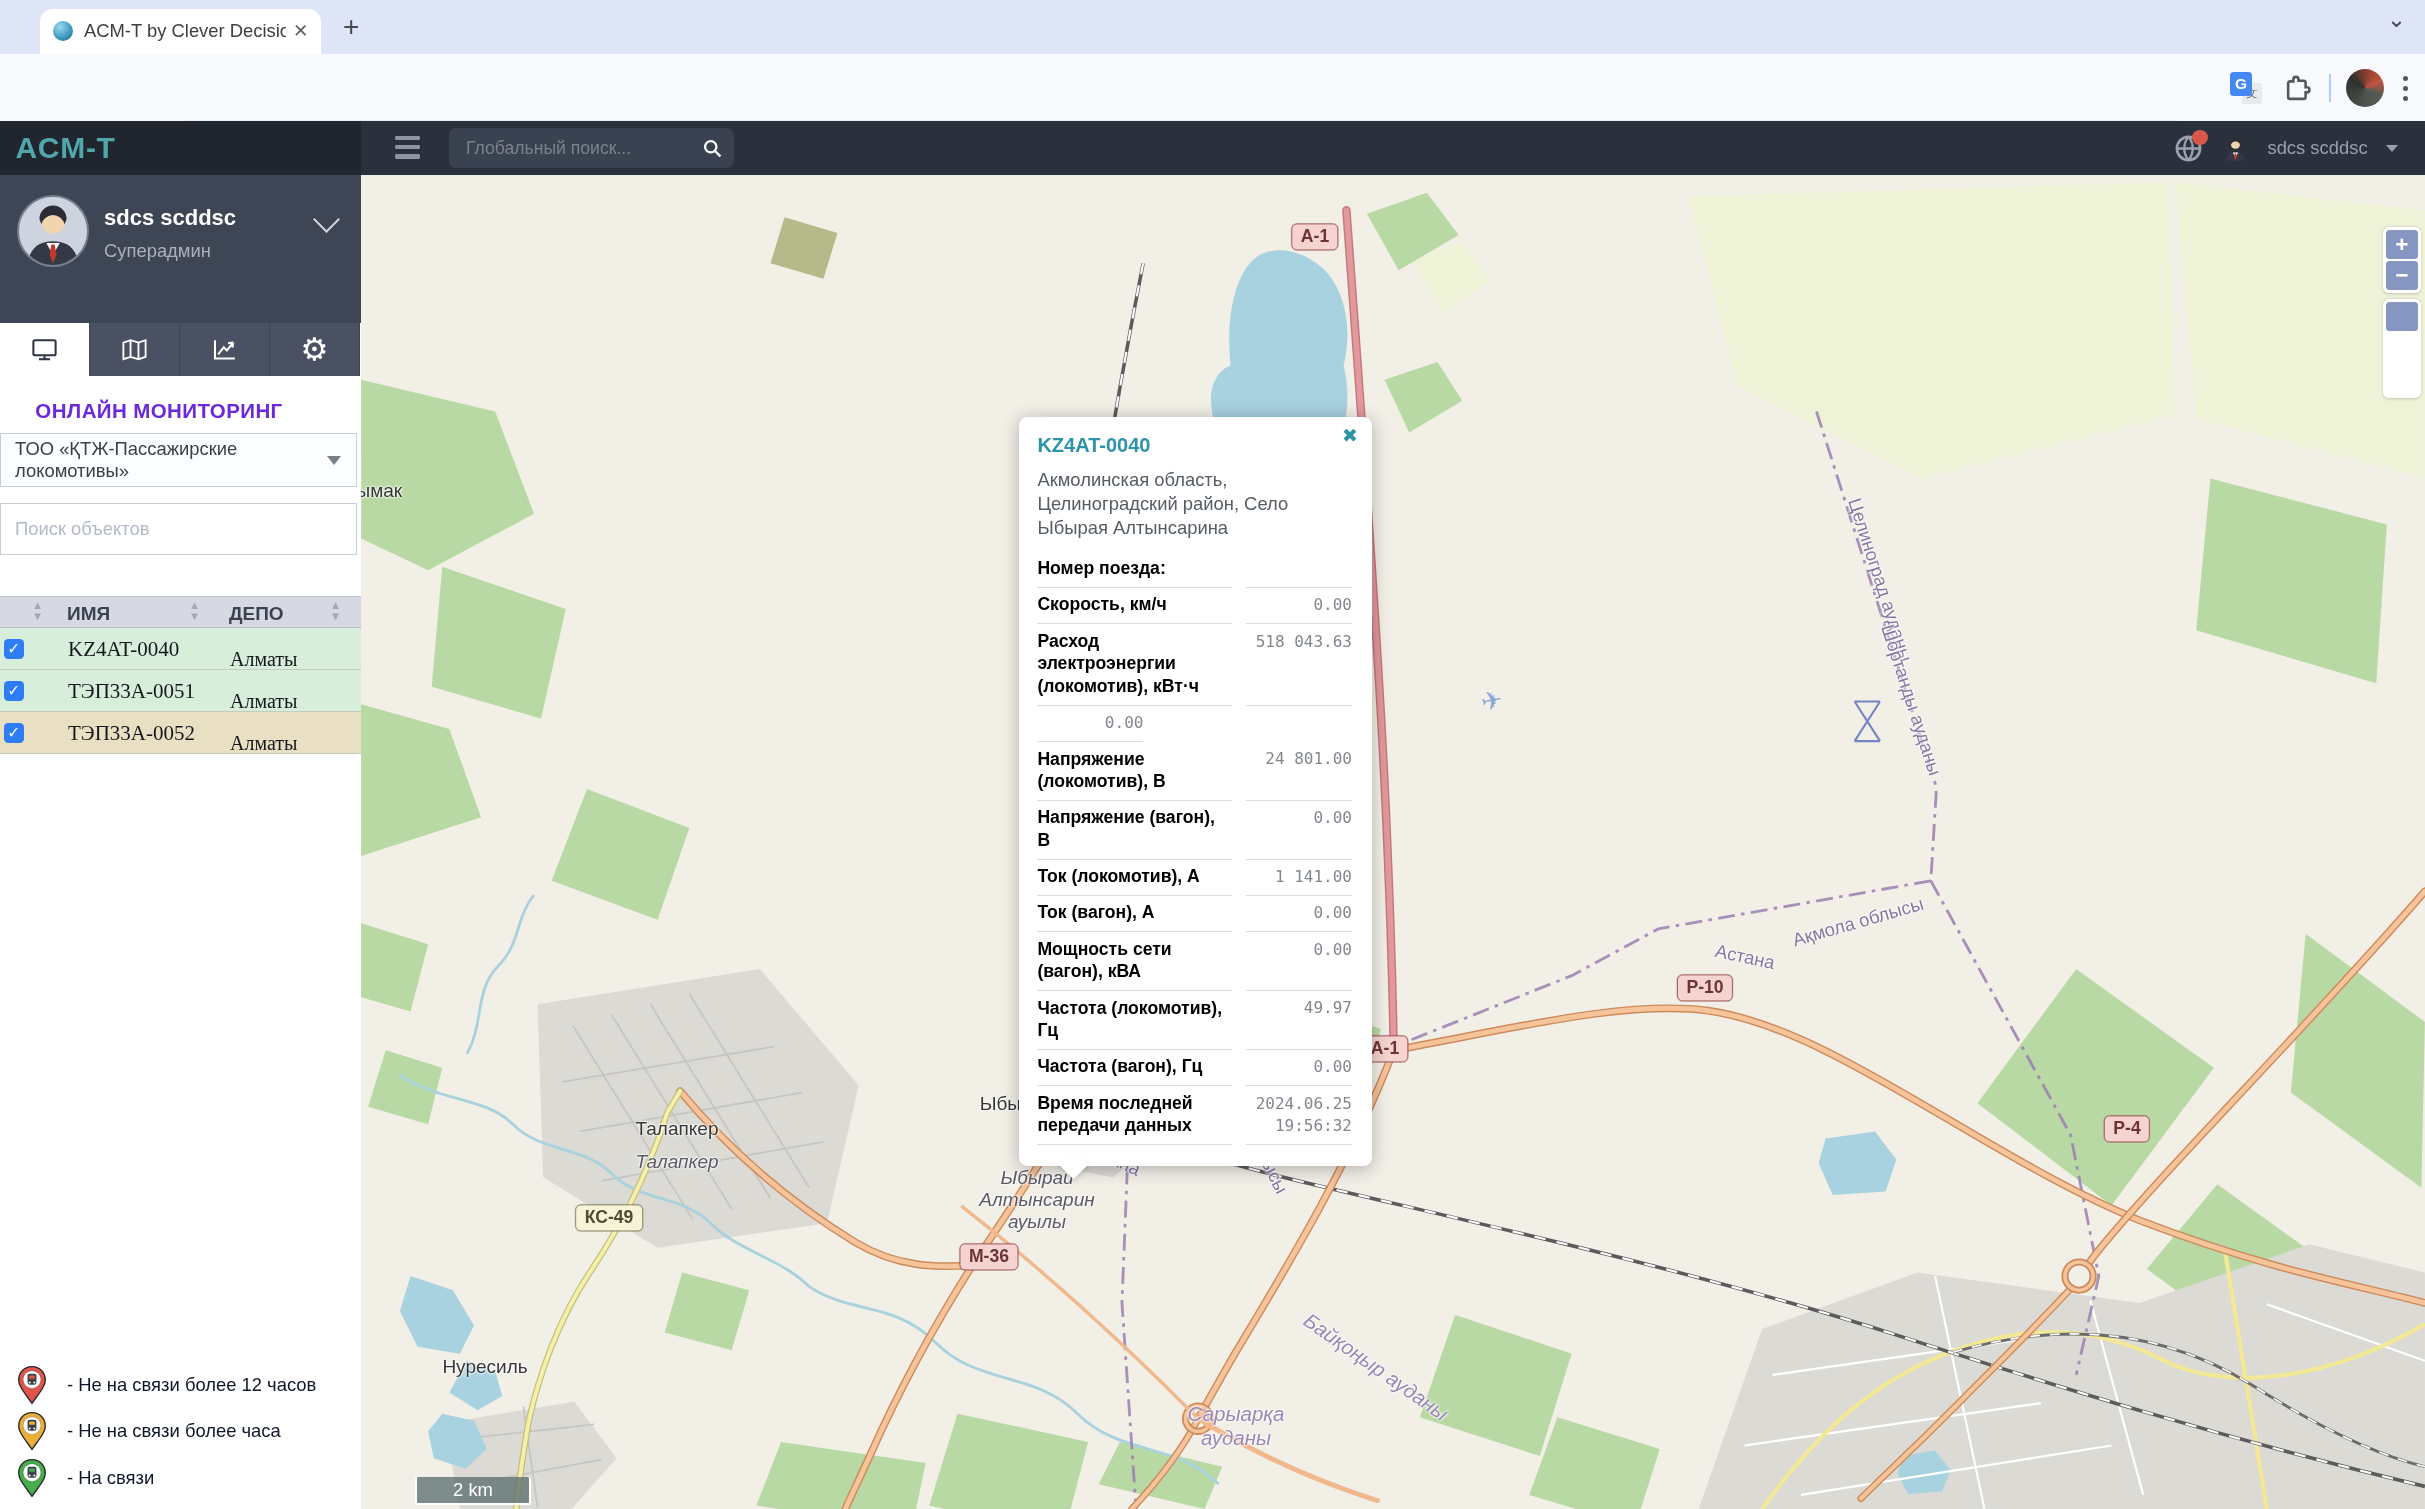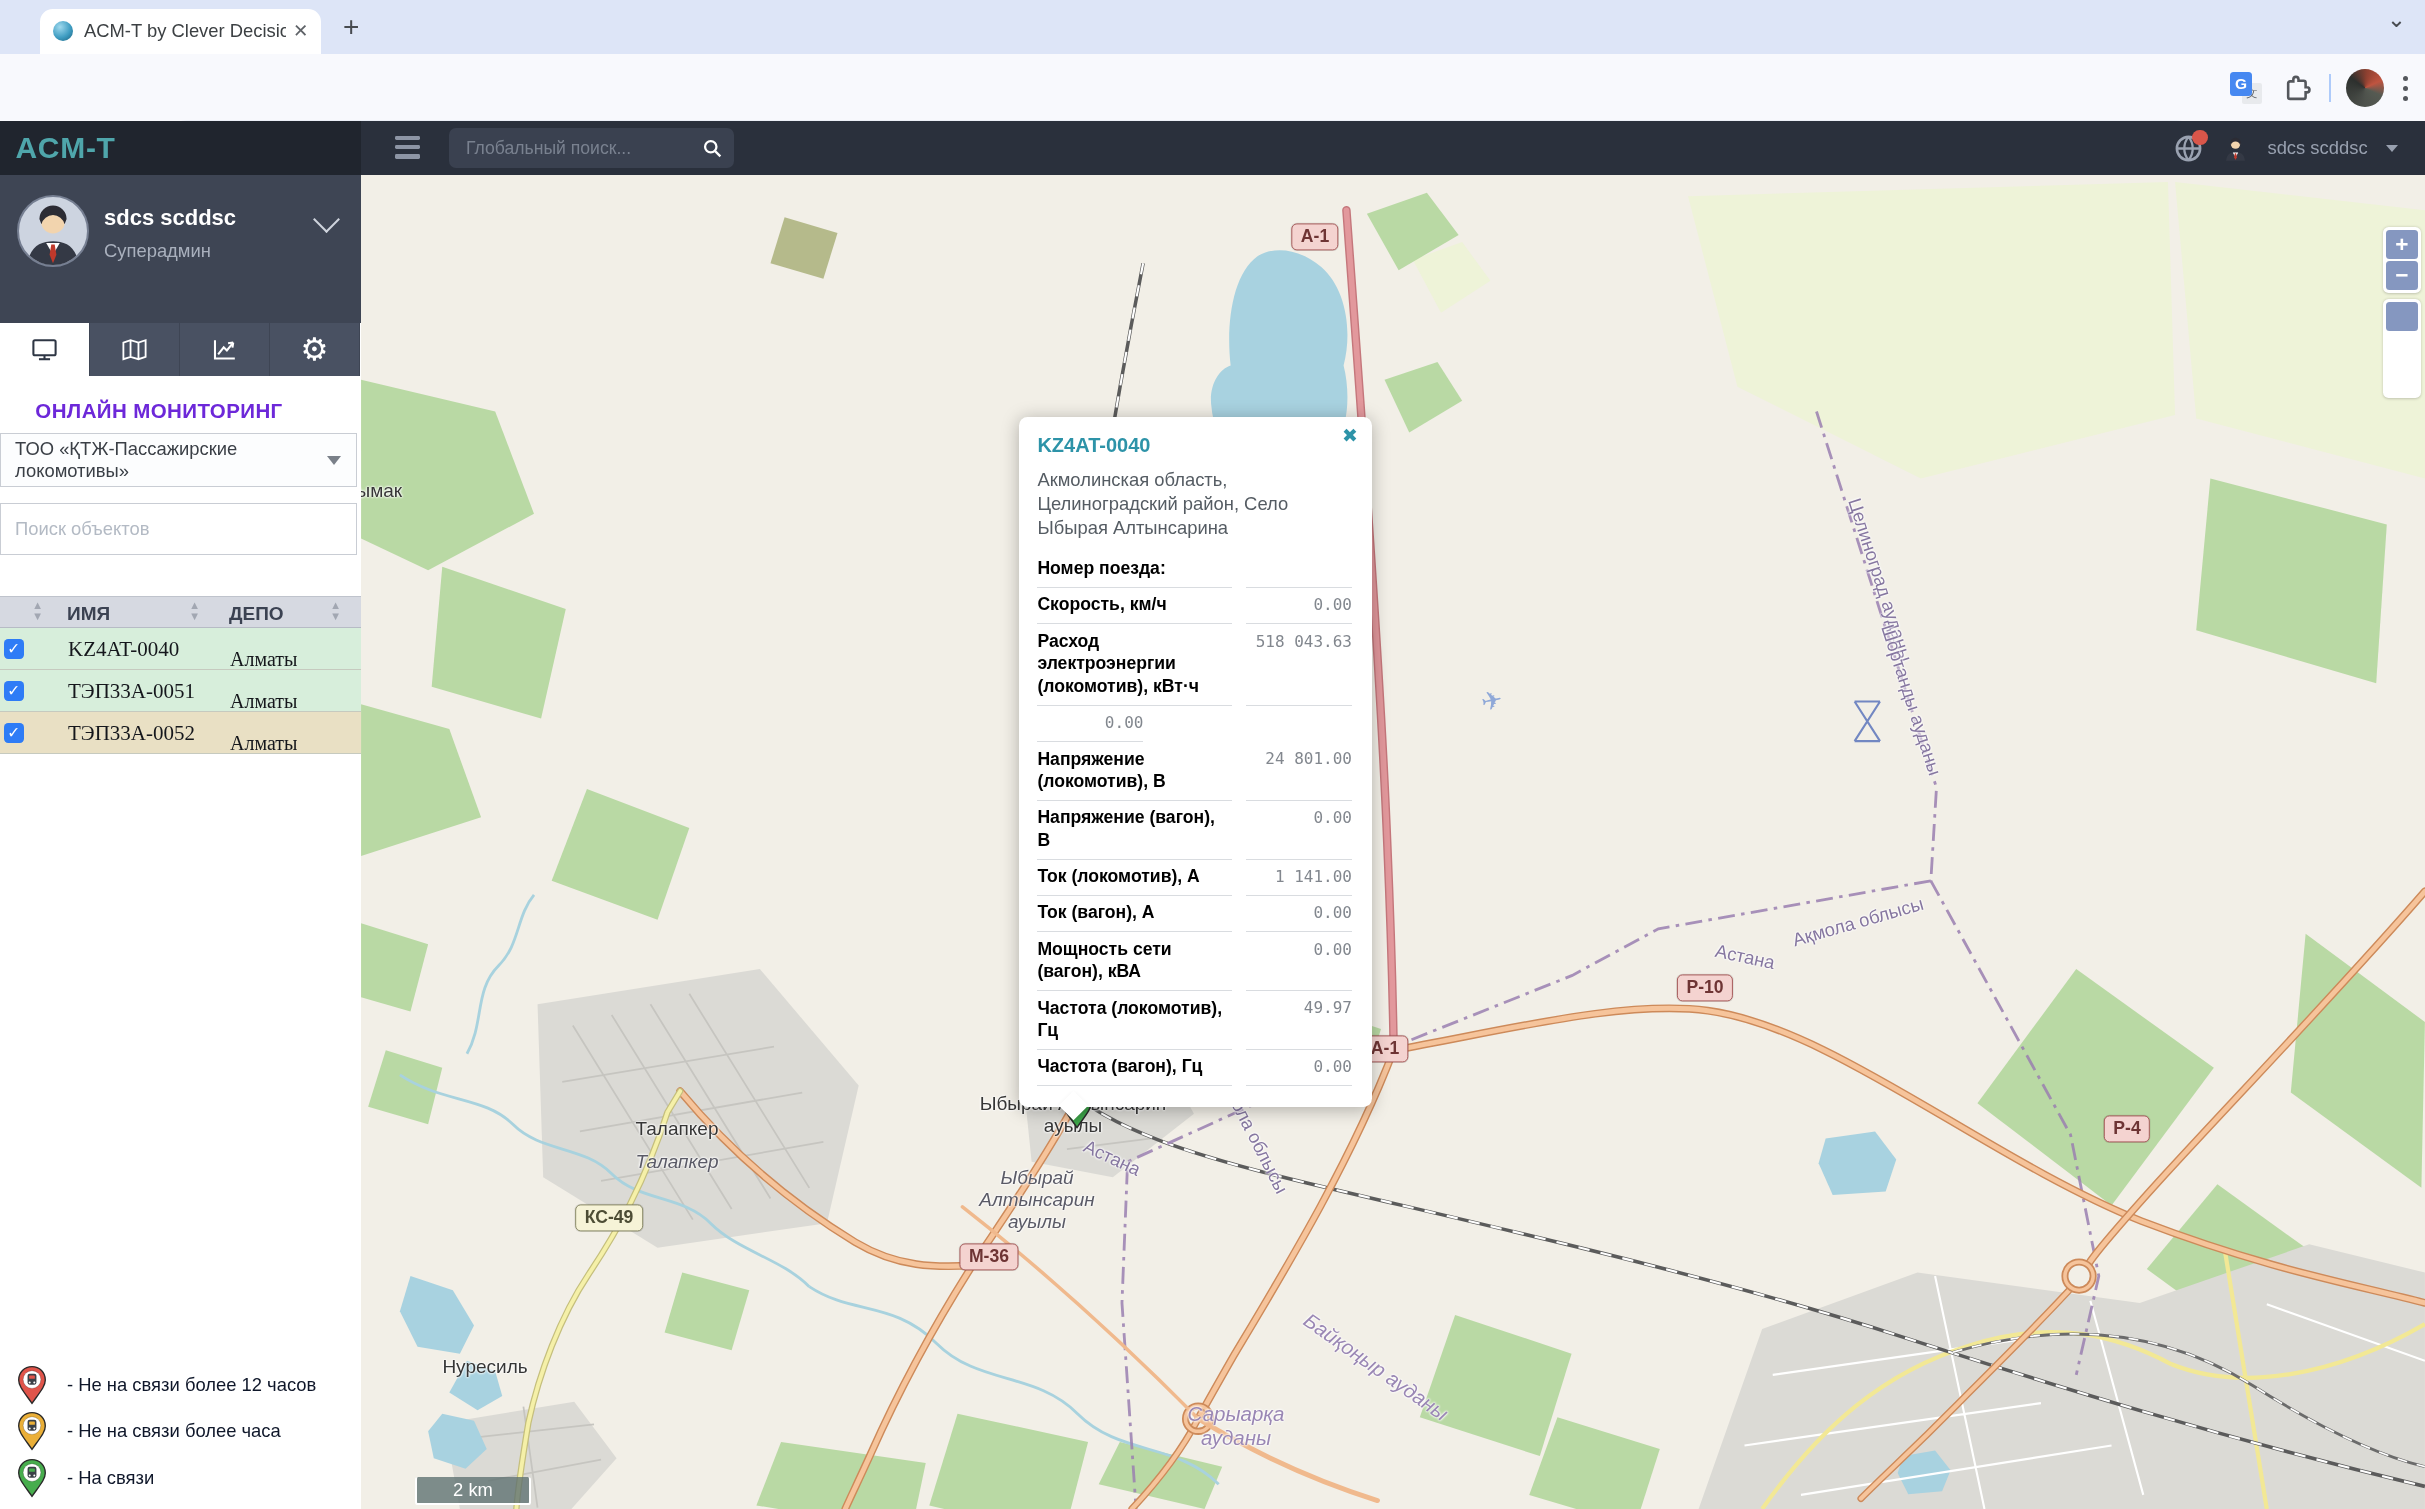--- a/index.html
+++ b/index.html
@@ -511,15 +511,20 @@
         <div class="pvalue">0.00</div>
       </div>
       <div class="prow">
         <div class="plabel">Частота (локомотив), Гц</div>
         <div class="pvalue">49.97</div>
       </div>
       <div class="prow">
         <div class="plabel">Частота (вагон), Гц</div>
         <div class="pvalue">0.00</div>
       </div>
+      <div class="prow">
+        <div class="plabel">Время последней передачи данных</div>
+        <div class="pvalue">2024.06.25
+19:56:32</div>
+      </div>
     </div>
 </div>
 
 
 </body></html>

